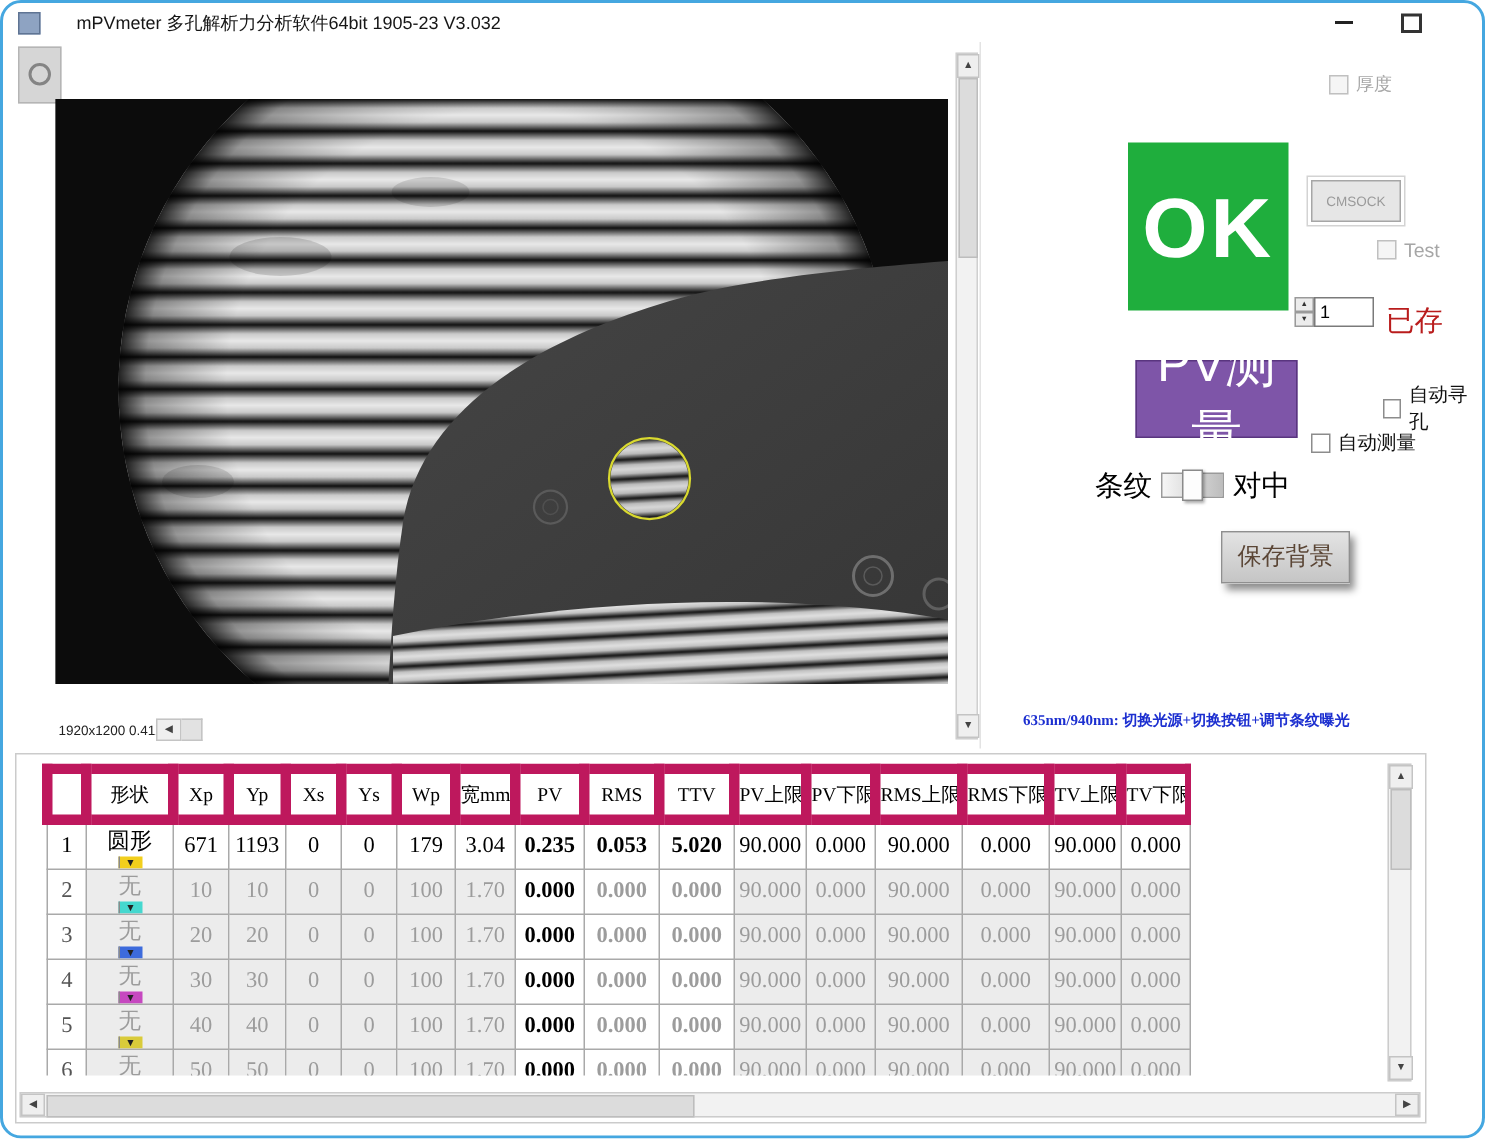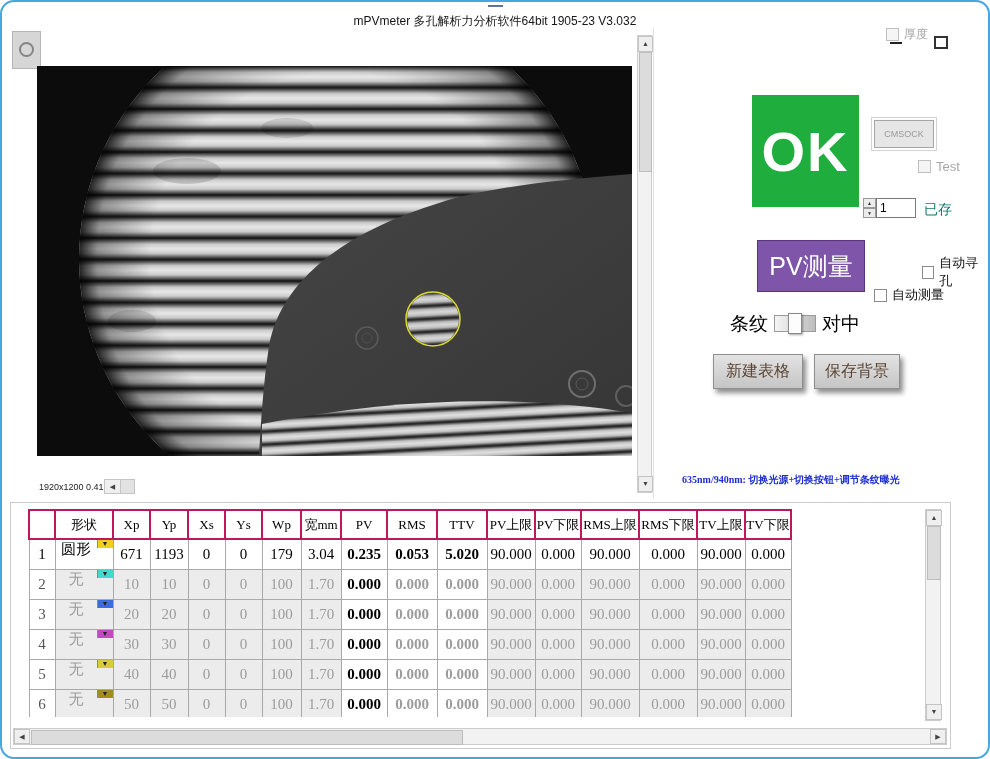--- a/index.html
+++ b/index.html
@@ -1,20 +1,20 @@
 <!DOCTYPE html>
 <html><head>
 <meta charset="utf-8">
 <style>
   html,body{margin:0;padding:0;background:#fff;}
   body{width:990px;height:759px;font-family:"Liberation Sans",sans-serif;}
   .window{position:relative;width:986px;height:755px;border:2px solid #45a7e0;border-radius:14px;background:#fff;overflow:hidden;}
 
   
-  .titlebar{position:absolute;left:10px;top:3px;right:10px;height:20px;display:flex;align-items:center;gap:6px;flex-direction:column;}
+  .titlebar{position:absolute;left:10px;top:3px;right:10px;height:20px;display:flex;align-items:center;gap:24px;}
   .app-icon{width:13px;height:13px;background:#8ea3c2;border:1px solid #5f7493;}
   .title{font-size:12px;color:#161616;white-space:nowrap;}
   .win-controls{margin-left:auto;display:flex;gap:32px;align-items:center;margin-right:30px;}
   .min-glyph{width:12px;height:2px;background:#222;}
   .max-glyph{width:10px;height:9px;border:2px solid #333;}
 
   
   .viewer{position:absolute;left:8px;top:26px;width:642px;height:471px;}
   .tool-chip{position:absolute;left:2px;top:3px;width:27px;height:36px;background:#d6d6d6;border:1px solid #b5b5b5;}
   .tool-chip::after{content:"";position:absolute;left:6px;top:10px;width:11px;height:11px;border:2px solid #848484;border-radius:50%;}
@@ -28,61 +28,61 @@
   .mini-h{position:absolute;left:94px;top:451px;display:flex;height:15px;}
   .mini-arrow{width:17px;height:15px;background:#efefef;border:1px solid #c4c4c4;font-size:7px;line-height:14px;text-align:center;color:#444;box-sizing:border-box;}
   .mini-track{width:14px;height:15px;background:#e2e2e2;border:1px solid #c4c4c4;border-left:none;box-sizing:border-box;}
   .divider-v{position:absolute;left:651px;top:26px;width:1px;height:471px;background:#e3e3e3;}
 
   
   .chk{position:absolute;display:flex;align-items:center;gap:5px;font-size:13px;color:#111;}
   .chk .box{width:13px;height:13px;background:#fff;border:1px solid #8c8c8c;box-sizing:border-box;}
   .chk.disabled{color:#a6a6a6;}
   .chk.disabled .box{border-color:#c0c0c0;background:#f5f5f5;}
-  .chk-thickness{left:884px;top:24px;font-size:12px;}
+  .chk-thickness{left:884px;top:46px;font-size:12px;}
   .chk-test{left:916px;top:157px;}
   .chk-find{left:872px;top:252px;padding-left:48px;}
   .chk-measure{left:872px;top:284px;}
 
   .ok-box{position:absolute;left:750px;top:93px;width:107px;height:112px;background:#1fae3d;color:#fff;font-weight:bold;font-size:56px;display:flex;align-items:center;justify-content:center;letter-spacing:2px;}
   .btn-cmsock{position:absolute;left:872px;top:118px;width:60px;height:28px;background:#e6e6e6;border:1px solid #a6a6a6;outline:1px solid #d3d3d3;outline-offset:2px;color:#9a9a9a;font-size:9px;display:flex;align-items:center;justify-content:center;box-sizing:border-box;}
   .spinner{position:absolute;left:861px;top:196px;display:flex;height:20px;}
   .spin-btns{display:flex;flex-direction:column;width:13px;}
   .sbtn{flex:1;border:1px solid #9a9a9a;background:#ececec;font-size:5px;line-height:8px;text-align:center;color:#333;box-sizing:border-box;}
   .spin-field{width:40px;border:1px solid #7a7a7a;background:#fff;font-size:12px;padding-left:3px;display:flex;align-items:center;box-sizing:border-box;}
-  .saved-label{position:absolute;left:922px;top:199px;font-size:14px;color:#0f766e;}
-
-  .btn-pv{position:absolute;left:755px;top:238px;width:108px;height:52px;background:#7e55a8;border:1px solid #59357f;color:#fff;font-size:25px;display:flex;align-items:center;justify-content:center;box-sizing:border-box;}
+  .saved-label{position:absolute;left:922px;top:199px;font-size:19px;color:#b91c1c;}
+
+  .btn-pv{position:absolute;left:755px;top:238px;width:108px;height:52px;background:#7e55a8;border:1px solid #59357f;color:#fff;font-size:34px;display:flex;align-items:center;justify-content:center;box-sizing:border-box;}
 
   .fringe-label{position:absolute;left:728px;top:309px;font-size:19px;color:#000;}
   .toggle{position:absolute;left:772px;top:313px;width:42px;height:17px;background:linear-gradient(to right,#f6f6f6,#bdbdbd);border:1px solid #9a9a9a;box-sizing:border-box;}
   .toggle .handle{position:absolute;left:13px;top:-3px;width:14px;height:21px;background:#fdfdfd;border:1px solid #8a8a8a;box-shadow:1px 1px 2px rgba(0,0,0,.35);box-sizing:border-box;}
   .align-label{position:absolute;left:820px;top:309px;font-size:19px;color:#000;}
 
   .btn-3d{position:absolute;background:linear-gradient(#e3e3e3,#c5c5c5);border:1px solid #8f8f8f;box-shadow:3px 4px 5px rgba(0,0,0,.45);font-size:16px;color:#5b4636;display:flex;align-items:center;justify-content:center;font-family:"Liberation Serif",serif;box-sizing:border-box;}
   .btn-new{left:711px;top:352px;width:90px;height:35px;}
   .btn-savebg{left:812px;top:352px;width:86px;height:35px;}
 
   .hint{position:absolute;left:680px;top:471px;width:300px;font-size:10px;font-weight:bold;color:#1c2fd0;font-family:"Liberation Serif",serif;white-space:nowrap;}
 
   
   .tablezone{position:absolute;left:8px;top:500px;width:941px;height:247px;border:1px solid #cbcbcb;background:#fff;box-sizing:border-box;}
   .tbl-clip{position:absolute;left:17px;top:6px;width:766px;height:208px;overflow:hidden;}
   table.results{border-collapse:collapse;table-layout:fixed;width:762px;font-family:"Liberation Serif",serif;}
-  table.results th{height:27px;font-size:13px;font-weight:normal;border:2px solid #be185d;background:#fff;color:#000;padding:0;white-space:nowrap;overflow:hidden;text-align:center;}
+  table.results th{height:27px;font-size:13px;font-weight:normal;border:7px solid #be185d;background:#fff;color:#000;padding:0;white-space:nowrap;overflow:hidden;text-align:center;}
   table.results td{height:29px;font-size:15px;border:1px solid #a9a9a9;text-align:center;padding:0;white-space:nowrap;overflow:hidden;background:#fff;color:#000;}
   td.c-rownum{color:#333;background:#fff;}
   tr.inactive td{background:#ececec;color:#9c9c9c;}
   tr.inactive td.c-rownum{background:#fff;color:#555;}
   td.c-pv{background:#fff !important;color:#000 !important;font-weight:bold;}
   td.c-meas{background:#fff !important;font-weight:bold;}
   tr.active td.c-meas{color:#000;}
   tr.inactive td.c-meas{color:#9c9c9c;}
   td.c-shape{padding:0;}
-  .shape-inner{display:flex;align-items:flex-start;height:29px;}
+  .shape-inner{display:flex;align-items:center;height:29px;flex-direction:column;}
   .shape-label{flex:1;display:flex;align-items:center;justify-content:center;}
   .shape-drop{width:15px;display:flex;align-items:center;justify-content:center;font-size:7px;color:#222;border-left:1px solid #8a8a8a;}
 
   .tbl-vscroll{position:absolute;right:9px;top:6px;width:16px;height:212px;background:#f2f2f2;border:1px solid #cccccc;box-sizing:border-box;}
   .tbl-vscroll .sb-arrow{width:14px;}
   .tbl-vthumb{position:absolute;left:1px;top:16px;width:12px;height:52px;background:#dcdcdc;border:1px solid #bdbdbd;}
   .tbl-hscroll{position:absolute;left:2px;bottom:3px;height:17px;width:934px;background:#f2f2f2;border:1px solid #cccccc;box-sizing:border-box;}
   .h-arrow{position:absolute;top:0;width:16px;height:15px;background:#efefef;border:1px solid #c4c4c4;font-size:7px;line-height:14px;text-align:center;color:#444;box-sizing:border-box;}
   .h-left{left:0;}
   .h-right{right:0;}
@@ -201,21 +201,20 @@
     <span class="box"></span>
     <span>自动测量</span>
   </label>
 
   <span class="fringe-label">条纹</span>
   <div class="toggle">
     <div class="handle"></div>
   </div>
   <span class="align-label">对中</span>
 
-  <button class="btn-3d btn-new">新建表格</button>
   <button class="btn-3d btn-savebg">保存背景</button>
 
   <div class="hint" style="color: rgb(28, 47, 208);">635nm/940nm: 切换光源+切换按钮+调节条纹曝光</div>
 
   <div class="tablezone">
     <div class="tbl-clip">
       <table class="results">
         <colgroup>
           <col style="width:26px">
             <col style="width:58px">

